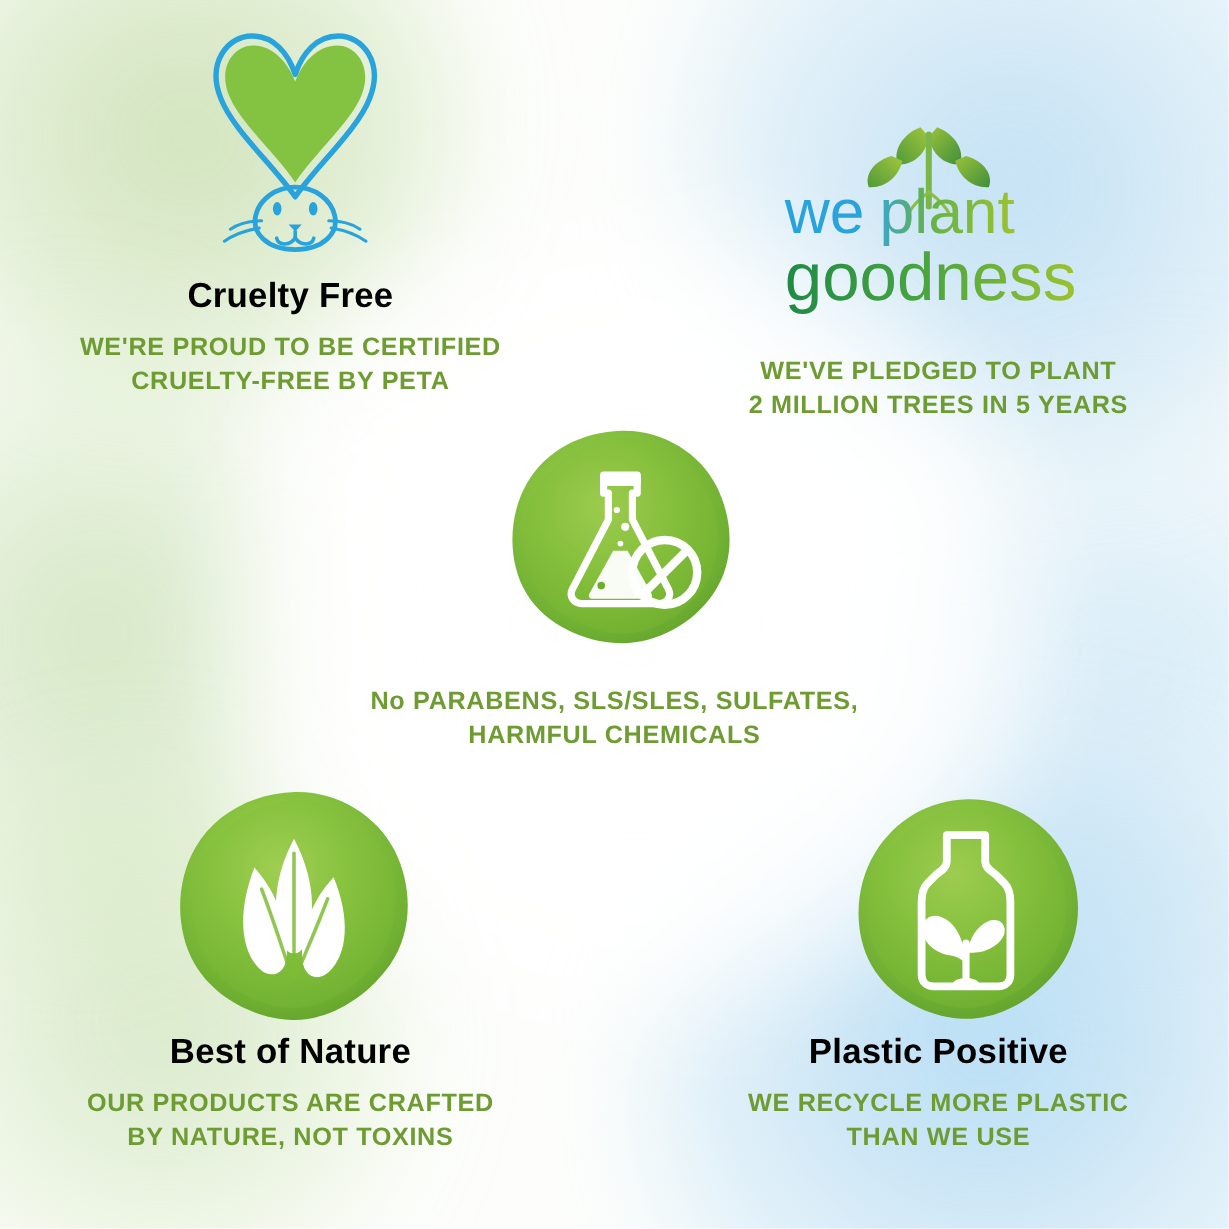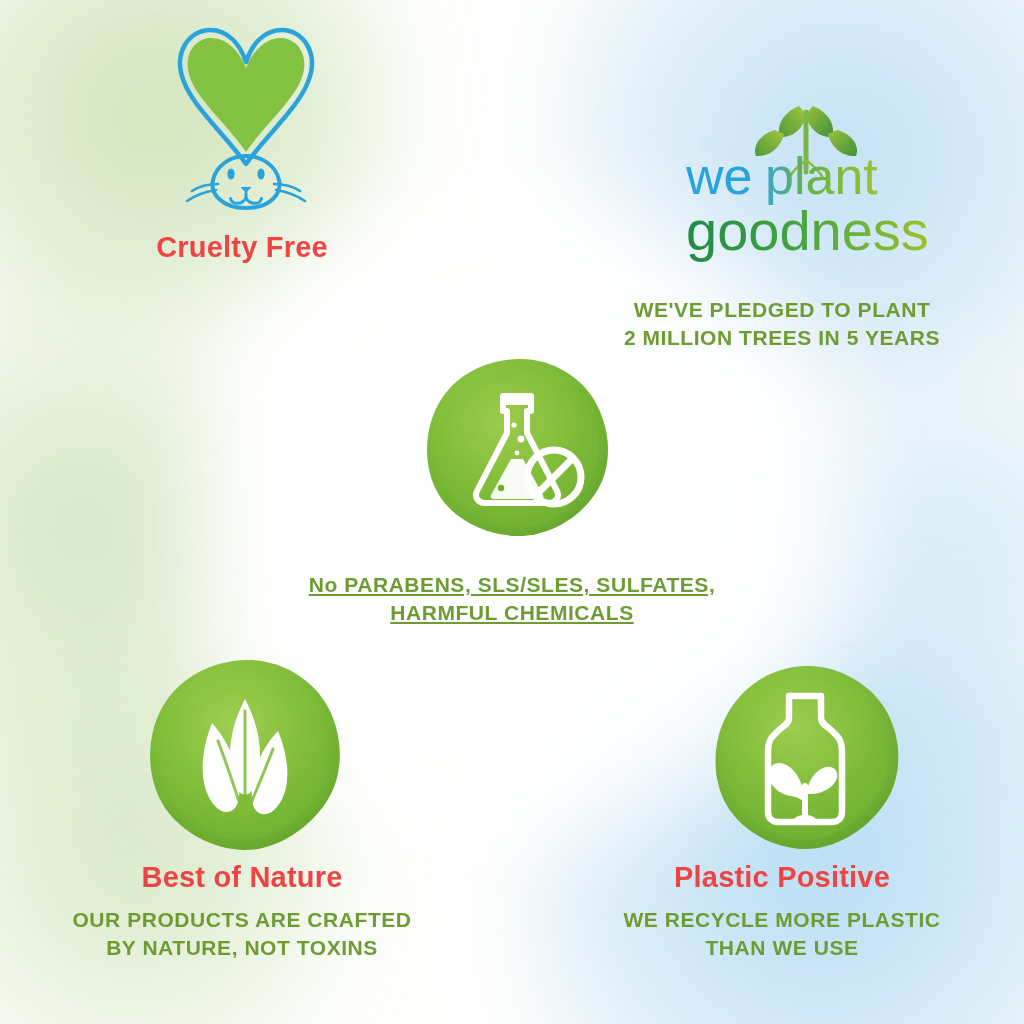--- a/index.html
+++ b/index.html
@@ -69,21 +69,21 @@
     background: radial-gradient(ellipse at 50% 50%, rgba(255,255,255,0.97) 0%, rgba(255,255,255,0.82) 52%, rgba(255,255,255,0) 78%);
     filter: blur(40px);
   }
 
   
   .block {
     position: absolute;
     text-align: center;
   }
   .title {
-    color: #ef4444;
+    color: #000000;
     font-weight: bold;
     font-size: 29px;
     letter-spacing: 0.2px;
     line-height: 1.1;
     margin: 0;
     white-space: nowrap;
   }
   .subtitle {
     color: #6e9c33;
     font-weight: bold;
@@ -98,31 +98,31 @@
   #block-cruelty      { left: 12px;  top: 232px; width: 460px; }
   #block-weplant      { left: 552px; top: 284px; width: 460px; }
   #block-toxin        { left: 282px; top: 558px; width: 460px; }
   #block-nature       { left: 12px;  top: 862px; width: 460px; }
   #block-plastic      { left: 552px; top: 862px; width: 460px; }
 
   #block-cruelty .subtitle,
   #block-weplant .subtitle,
   #block-nature  .subtitle,
   #block-plastic .subtitle { margin-top: 12px; }
-  #block-toxin .subtitle   { margin-top: 13px; text-decoration: underline; }
+  #block-toxin .subtitle   { margin-top: 13px; }
 
   
   #bunny-logo {
     position: absolute;
     left: 160px; top: 24px;
     width: 172px; height: 192px;
   }
   #weplant-logo {
     position: absolute;
-    left: 680px; top: 98px;
+    left: 648px; top: 98px;
     width: 286px; height: 168px;
   }
 
   
   .badge {
     position: absolute;
     width: 204px;
     height: 186px;
   }
   #badge-toxin   { left: 417px; top: 355px; }
@@ -301,20 +301,22 @@
 
       <path d="M100 142 C99 126 95 114 86 106 C76 98 66 100 64 110 C62 122 74 132 86 134 C93 135 98 138 100 142 Z" fill="#ffffff"></path>
       <path d="M101 132 C103 120 109 110 118 106 C127 102 134 108 132 116 C129 126 116 132 106 132 Z" fill="#ffffff"></path>
       <path d="M100 156 L100 124" stroke="#ffffff" stroke-width="6" fill="none" stroke-linecap="round"></path>
       <ellipse cx="100" cy="158" rx="11" ry="5" fill="#ffffff"></ellipse>
     </svg>
   </div>
 
   <div class="block" id="block-cruelty">
     <p class="title">Cruelty Free</p>
+    <p class="subtitle">WE'RE PROUD TO BE CERTIFIED
+CRUELTY-FREE BY PETA</p>
   </div>
 
   <div class="block" id="block-weplant">
     <p class="subtitle">WE'VE PLEDGED TO PLANT
 2 MILLION TREES IN 5 YEARS</p>
   </div>
 
   <div class="block" id="block-toxin">
     <p class="subtitle">No PARABENS, SLS/SLES, SULFATES,
 HARMFUL CHEMICALS</p>

